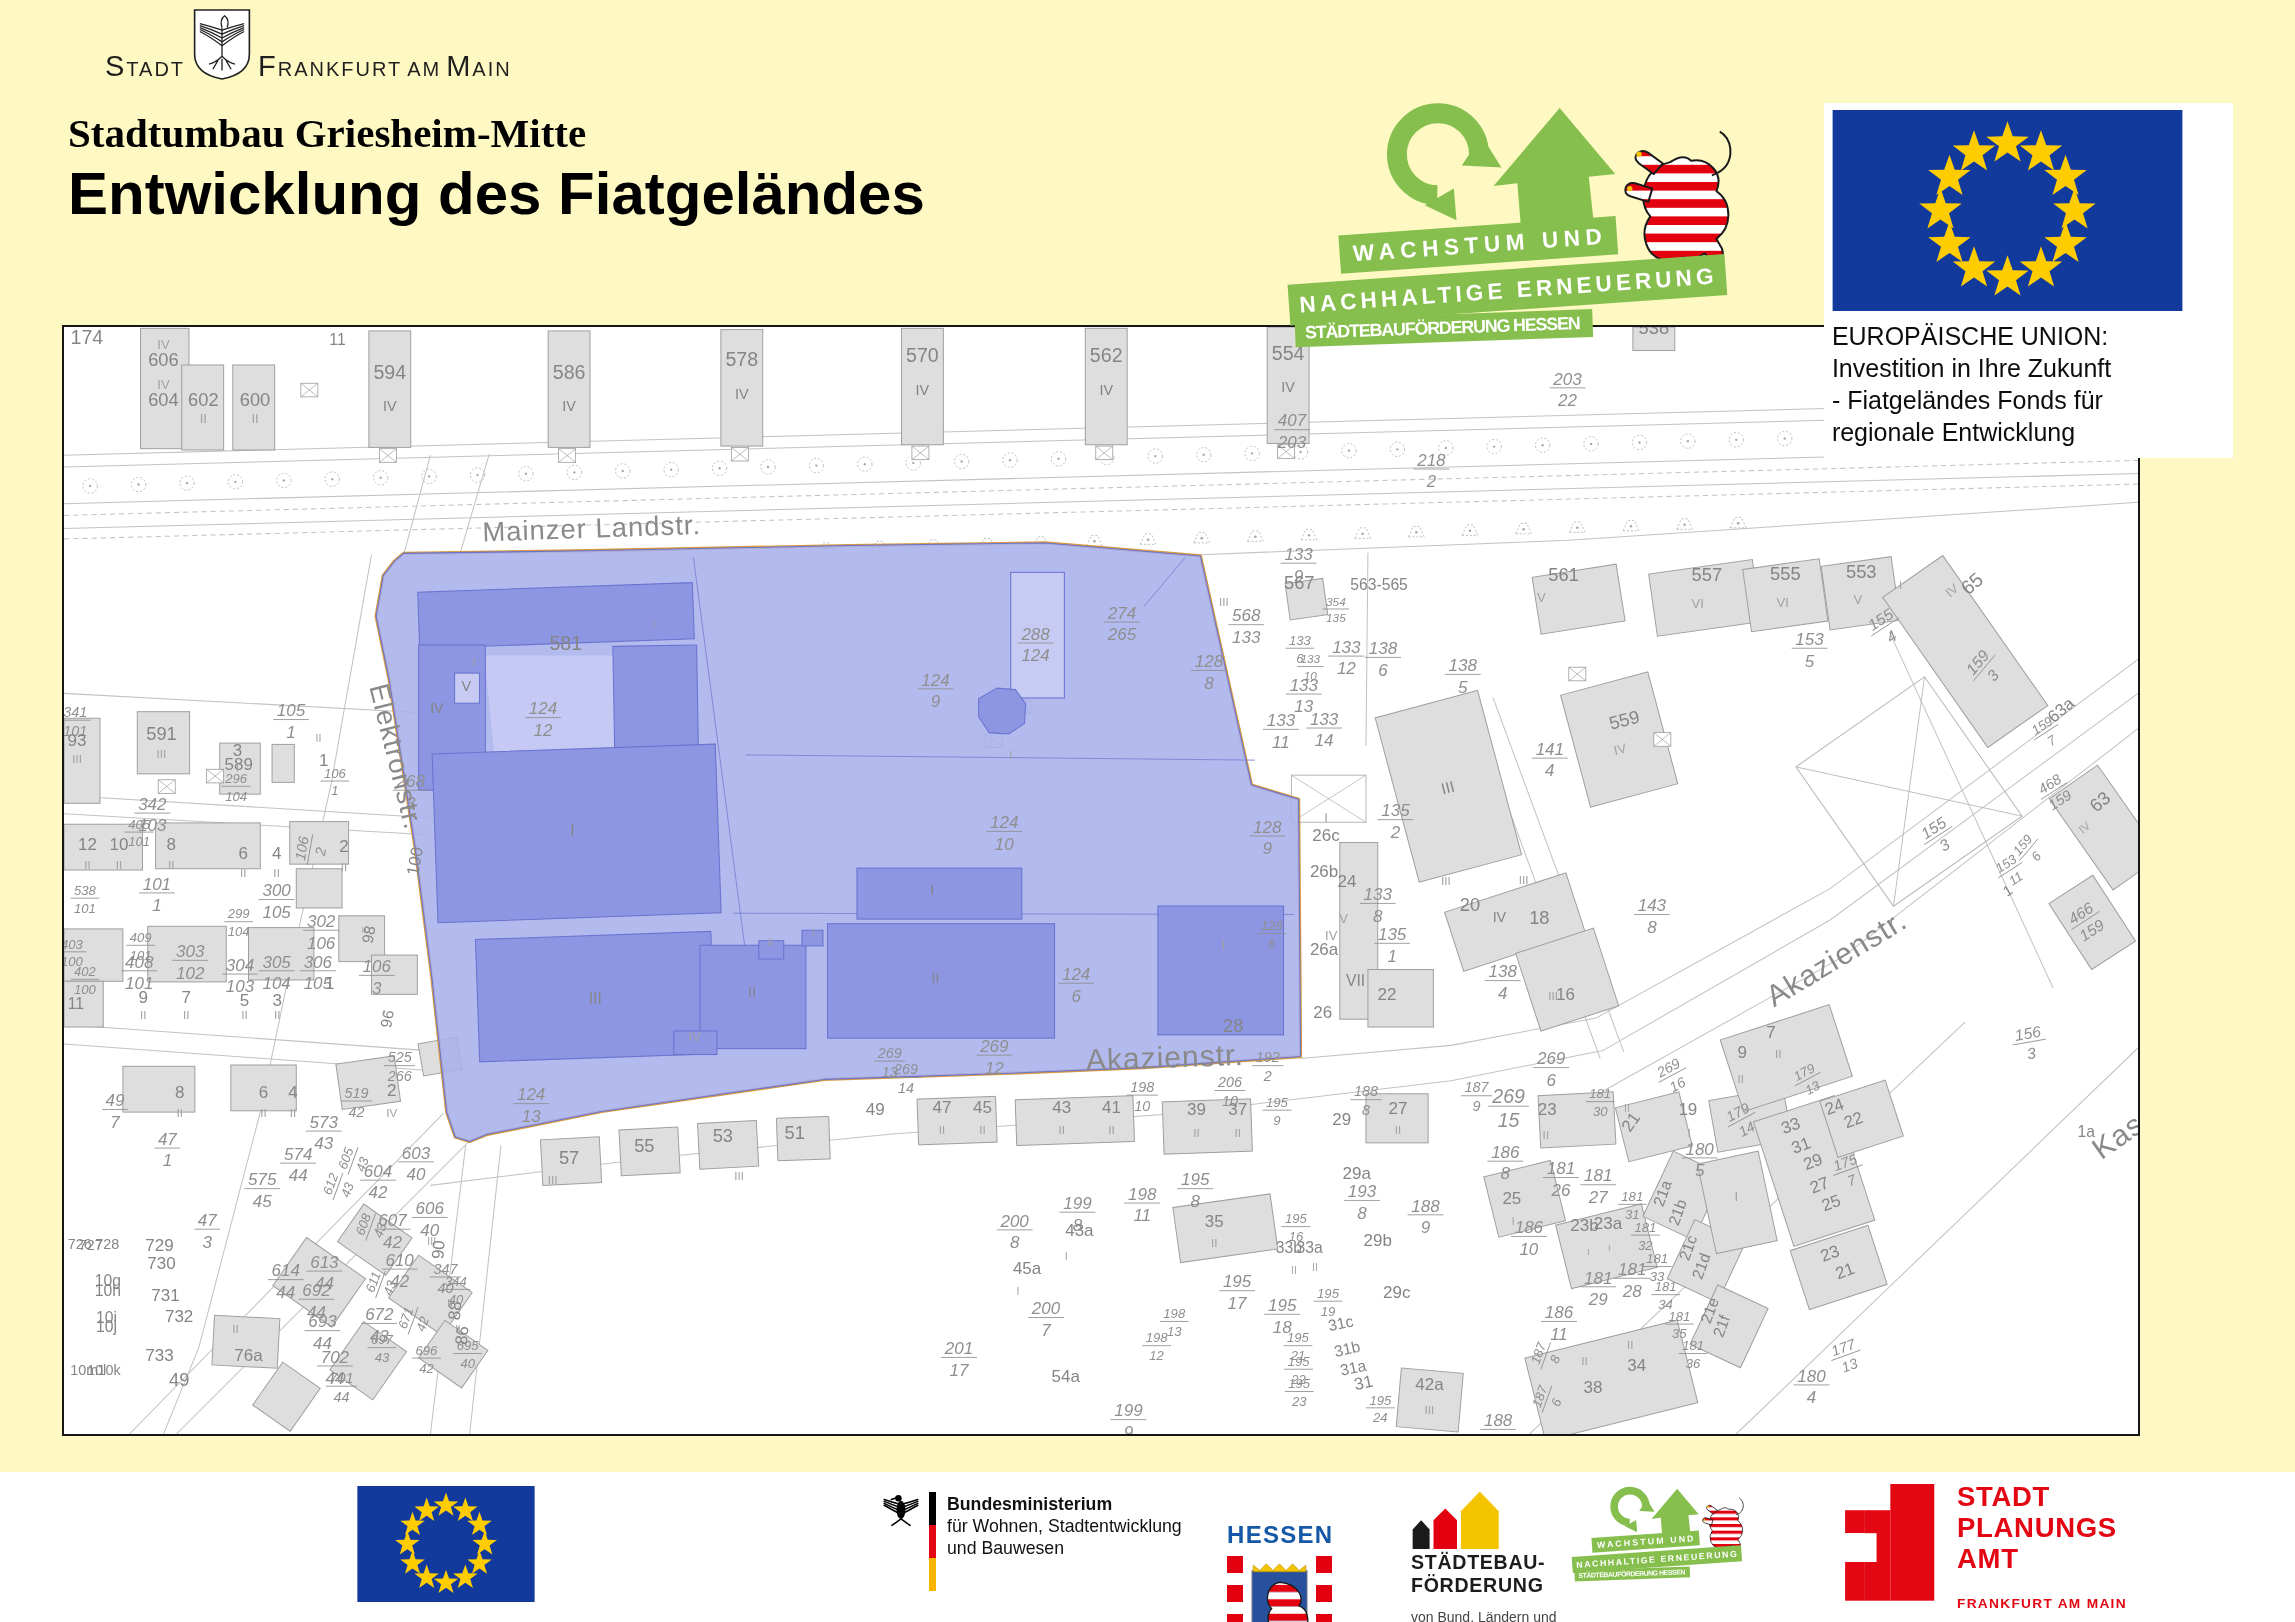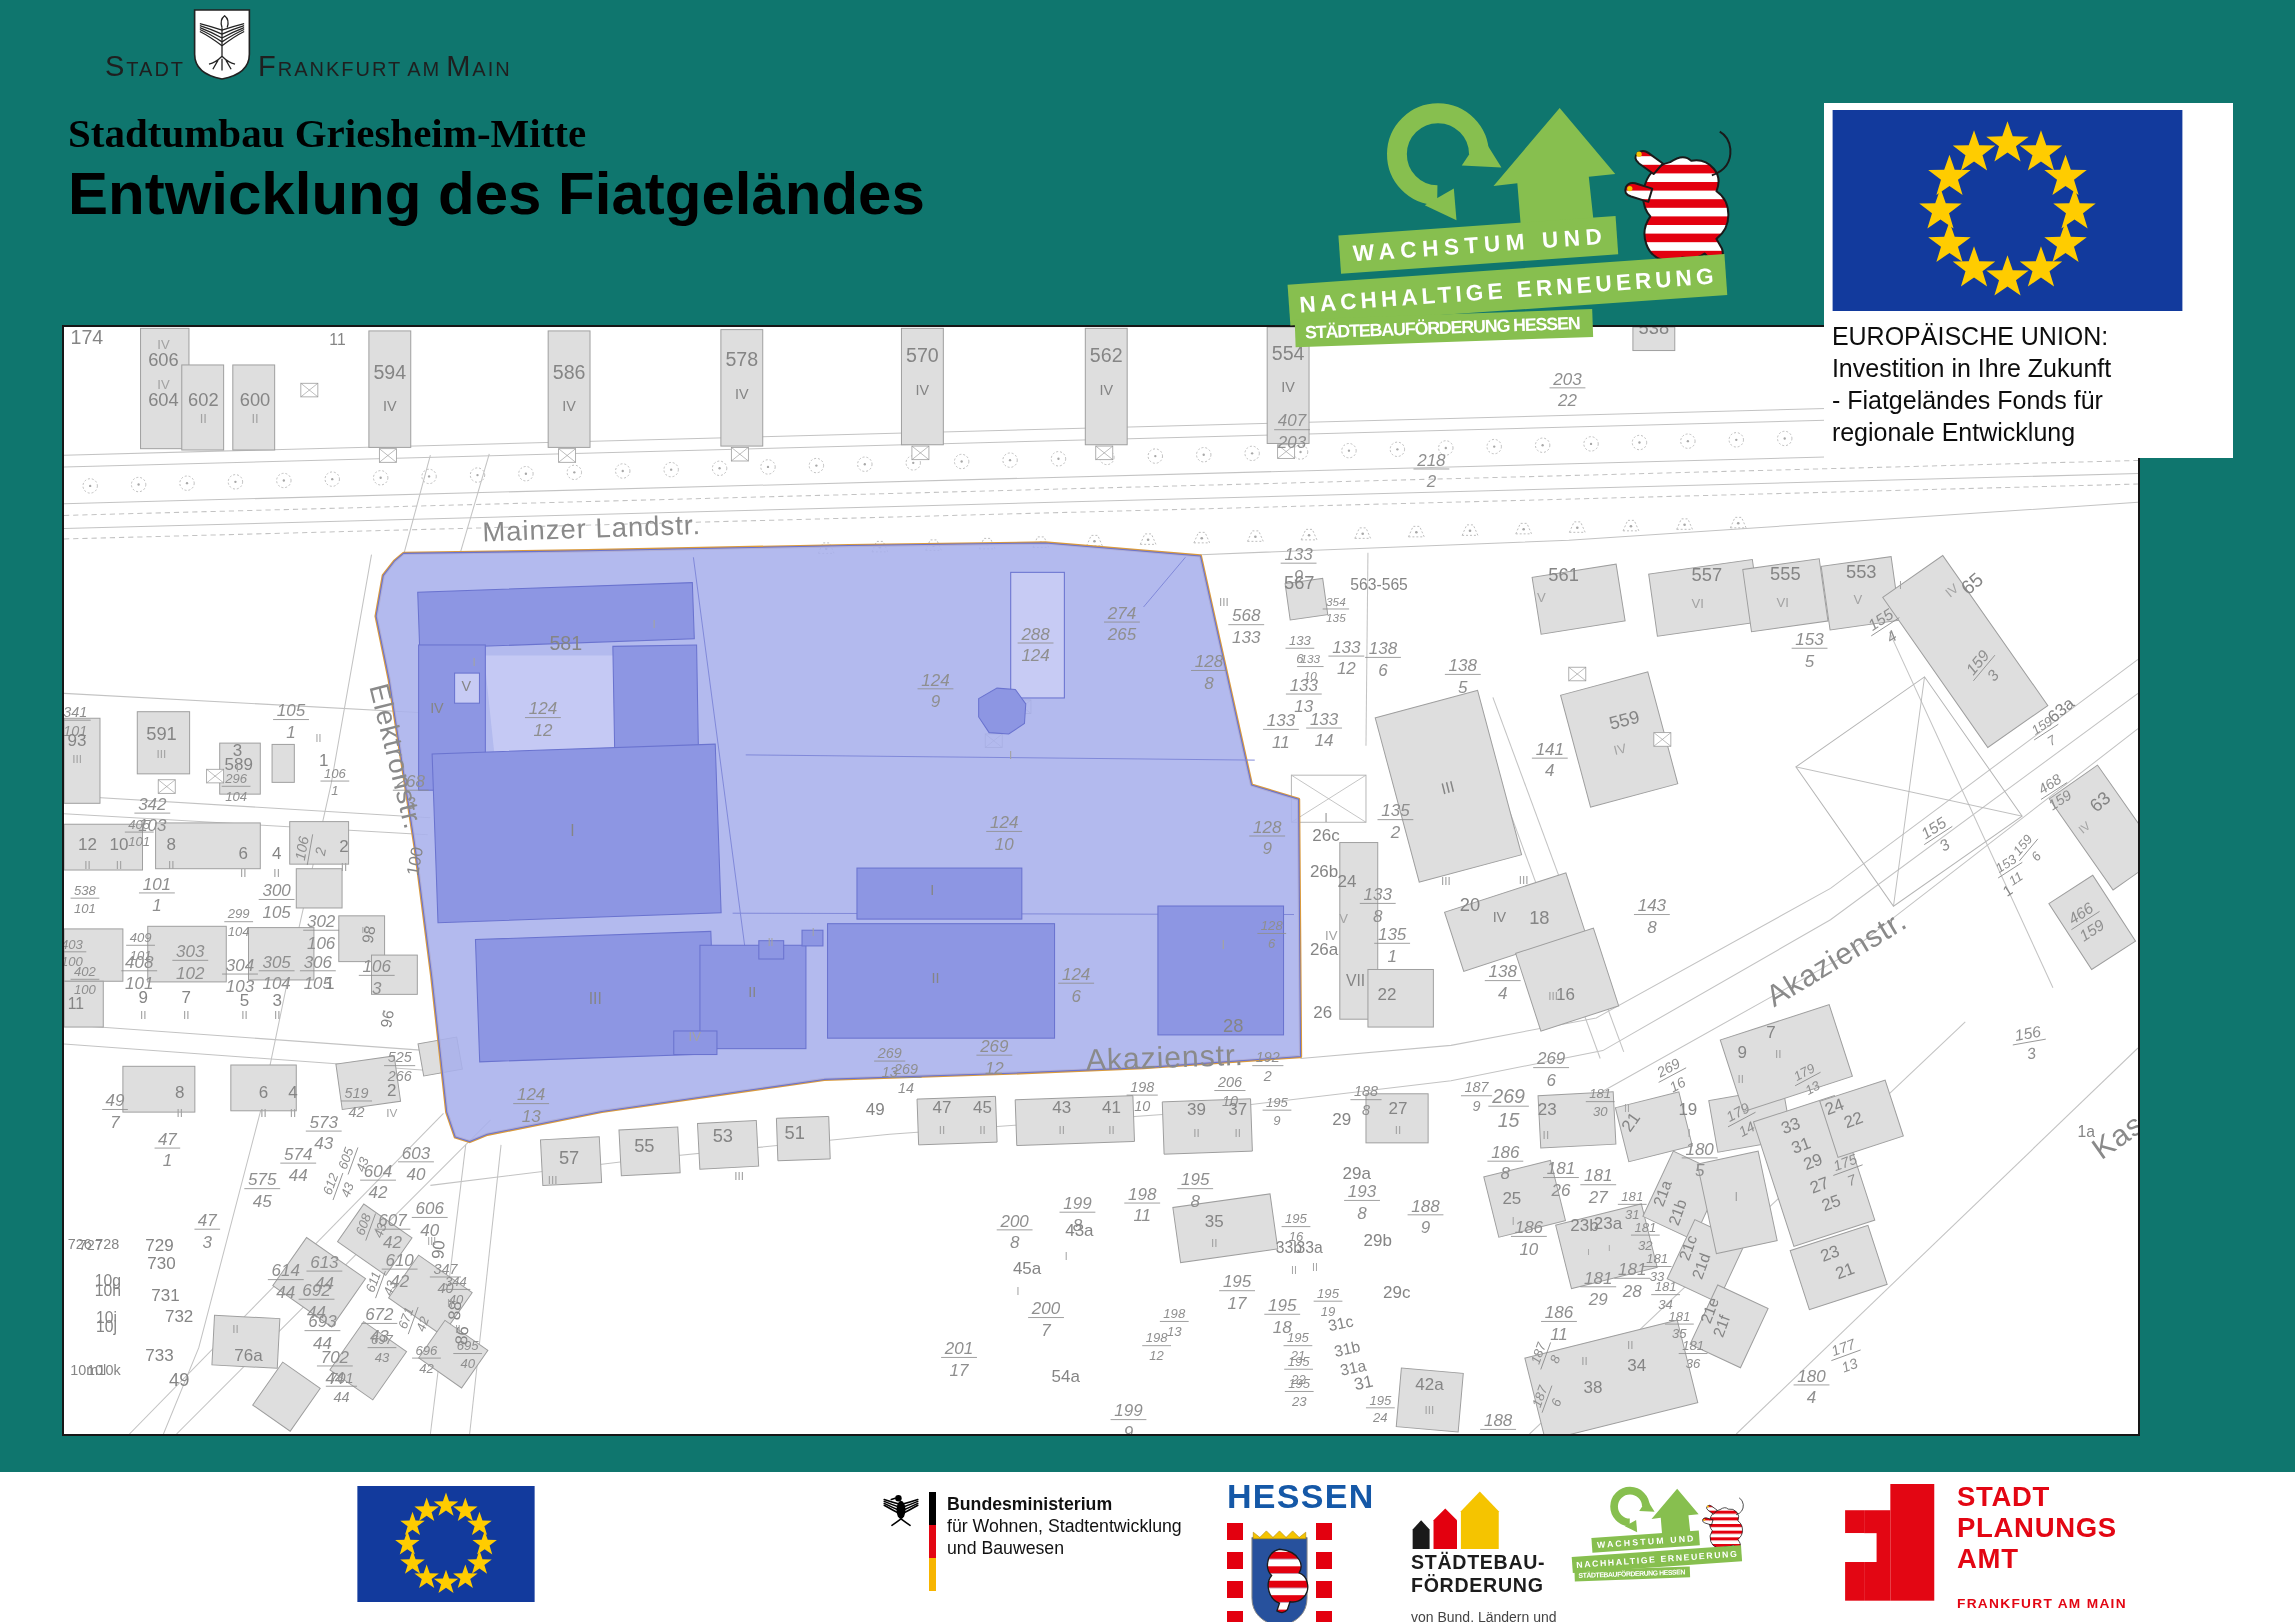--- a/index.html
+++ b/index.html
@@ -1,16 +1,16 @@
 <!DOCTYPE html>
 <html style="font-size:10.5px"><head>
 <meta charset="utf-8">
 <style>
   html,body{margin:0;padding:0;background:#fff;}
-  #page{position:relative;width:2295px;height:1622px;background:#0f766e;overflow:hidden;
+  #page{position:relative;width:2295px;height:1622px;background:#fef9c3;overflow:hidden;
         font-family:"Liberation Sans",sans-serif;}
   .abs{position:absolute;}
   
   #brand{left:105px;top:18.3px;height:65px;display:flex;align-items:flex-end;color:#1a1a1a;}
   .brand-word{font-weight:400;letter-spacing:2px;color:#1f1f1f;}
   .cap{font-size:29px;} .low{font-size:20px;}
   #brand-shield{margin:0 6.5px;}
   #title-block{left:68px;top:110px;color:#000;}
   #title-sub{font-size:41px;font-weight:bold;line-height:46px;letter-spacing:0;font-family:Liberation Serif, serif;}
   #title-main{font-size:60px;font-weight:bold;line-height:65px;margin-top:5px;}
@@ -23,21 +23,21 @@
   #eu-top .eu-line{font-size:25px;line-height:32px;color:#0d0d0d;}
   
   #green-top{left:1283px;top:96px;}
   
   #footer{left:0;top:1472px;width:2295px;height:150px;background:#fff;}
   .flogo{position:absolute;}
   #f-eu-text .t1{font-size:22px;color:#111;margin-bottom:30px;}
   #f-eu-text .t2{font-size:20px;color:#111;line-height:26px;}
   #f-bund-text{font-size:17.7px;line-height:22px;color:#111;}
   #f-bund-text .b{font-weight:bold;}
-  #hessen-word{font-size:34px;font-weight:bold;color:#1558a7;letter-spacing:1.3px;}
+  #hessen-word{font-size:24px;font-weight:bold;color:#1558a7;letter-spacing:1.3px;margin-top:44px;}
   #staedtebau .t{font-weight:bold;font-size:19.6px;line-height:23px;color:#1c1c1c;letter-spacing:0.7px;}
   #staedtebau .s{font-size:14px;line-height:15.7px;color:#444;margin-top:13px;}
   #spa-text{color:#e30613;}
   #spa-text .l{font-size:27.5px;font-weight:bold;line-height:31px;letter-spacing:0.7px;}
   #spa-text .sub{font-size:13.7px;font-weight:bold;letter-spacing:1.3px;margin-top:22px;}
   .green-banner-text{fill:#fff;font-weight:bold;}
 </style>
 </head>
 <body>
 

